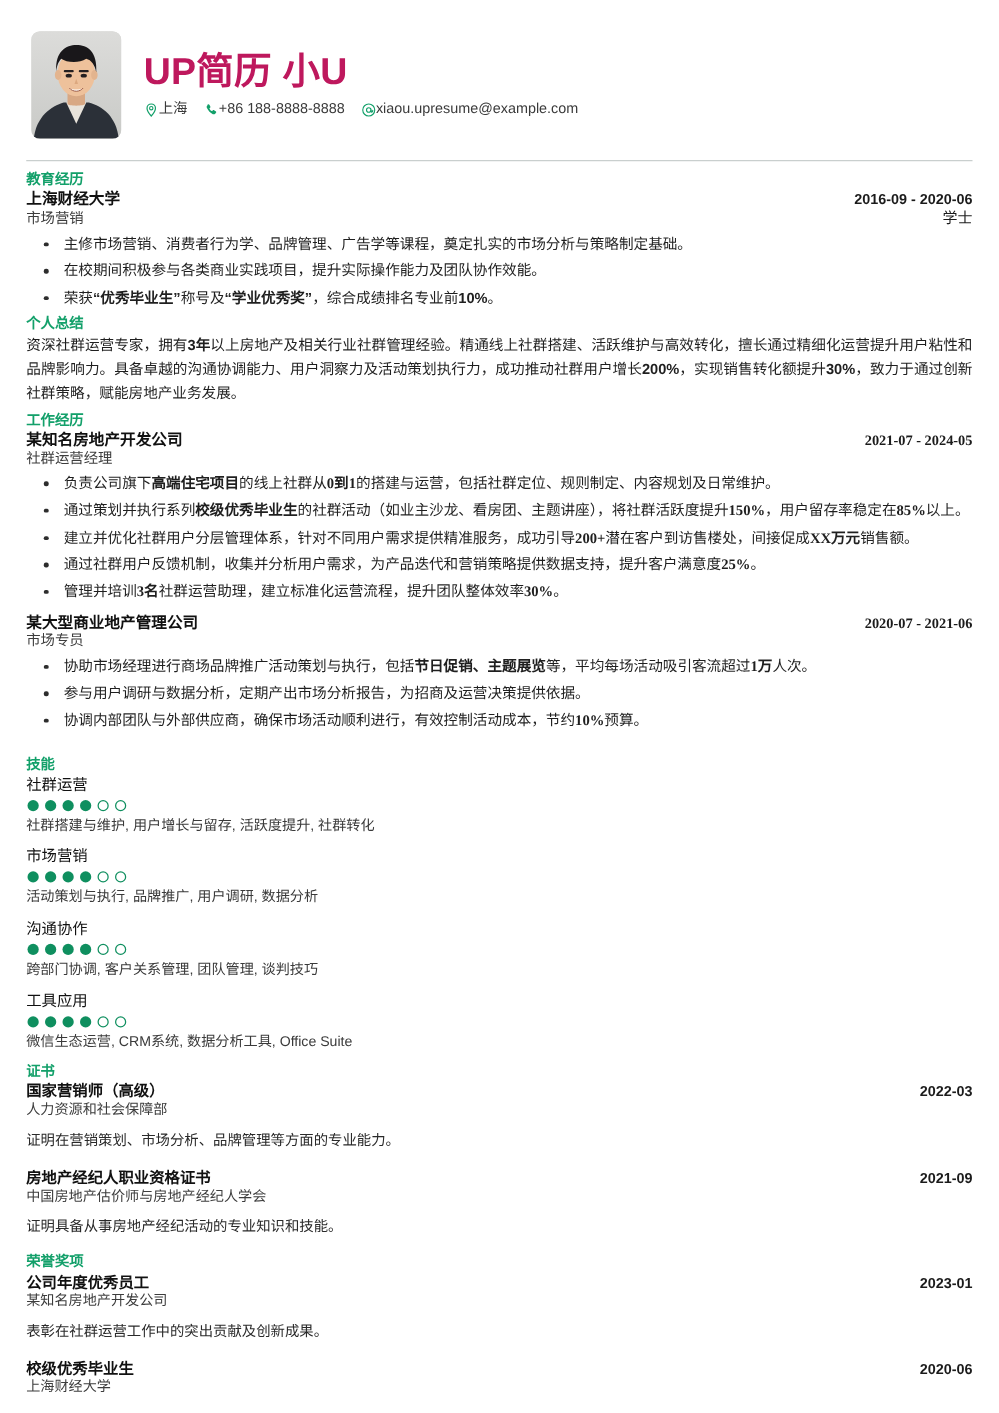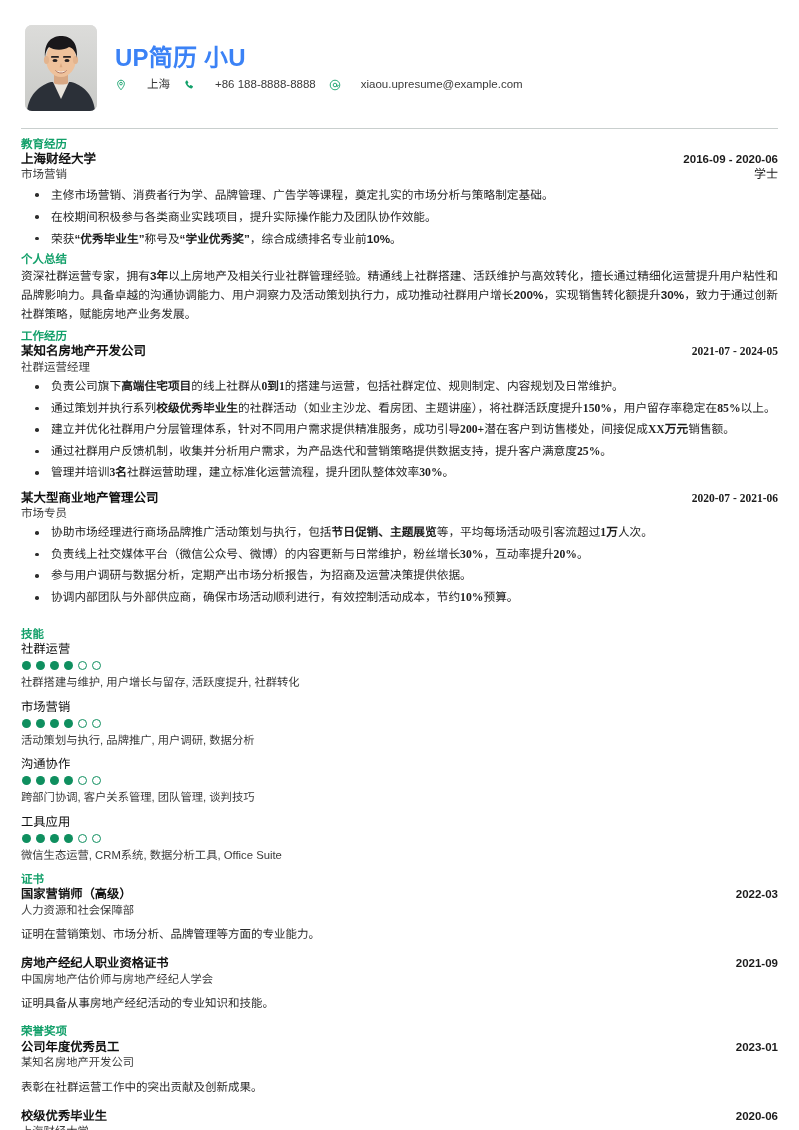--- a/index.html
+++ b/index.html
@@ -36,38 +36,38 @@
     height: 86px;
     border-radius: 7px;
     overflow: hidden;
     flex: 0 0 auto;
     background: #d8d8d6;
     position: relative;
   }
   .avatar svg { display: block; width: 100%; height: 100%; }
   .identity { display: flex; flex-direction: column; justify-content: center; gap: 9px; }
   .name {
-    font-size: 24px;
+    font-size: 30px;
     font-weight: 700;
     letter-spacing: .2px;
     line-height: 1;
-    color: #3b82f6;
+    color: #be185d;
   }
   .contacts {
     display: flex;
     align-items: center;
     flex-wrap: wrap;
     font-size: 11.5px;
     color: #3a3a3a;
     line-height: 1;
   }
   .contact {
     display: inline-flex;
     align-items: flex-start;
-    gap: 20px;
+    gap: 0;
     margin-right: 13px;
     white-space: nowrap;
   }
   .contact .ico {
     display: inline-flex;
     align-items: center;
     justify-content: center;
     width: 12px;
     height: 12px;
     color: #13a06a;
@@ -337,21 +337,20 @@
     <div class="entry" style="margin-top:9px;">
       <div class="entry-head">
         <span class="entry-org">某大型商业地产管理公司</span>
         <span class="entry-date">2020-07 - 2021-06</span>
       </div>
       <div class="entry-sub-row">
         <span class="entry-role">市场专员</span>
       </div>
       <ul class="bullets">
         <li>协助市场经理进行商场品牌推广活动策划与执行，包括<b>节日促销、主题展览</b>等，平均每场活动吸引客流超过<b>1万</b>人次。</li>
-        <li>负责线上社交媒体平台（微信公众号、微博）的内容更新与日常维护，粉丝增长<b>30%</b>，互动率提升<b>20%</b>。</li>
         <li>参与用户调研与数据分析，定期产出市场分析报告，为招商及运营决策提供依据。</li>
         <li>协调内部团队与外部供应商，确保市场活动顺利进行，有效控制活动成本，节约<b>10%</b>预算。</li>
       </ul>
     </div>
   </div>
 
   <div class="section" style="margin-top:21px;">
     <div class="sec-title">技能</div>
     <div id="skills-list">
         <div class="skill">

